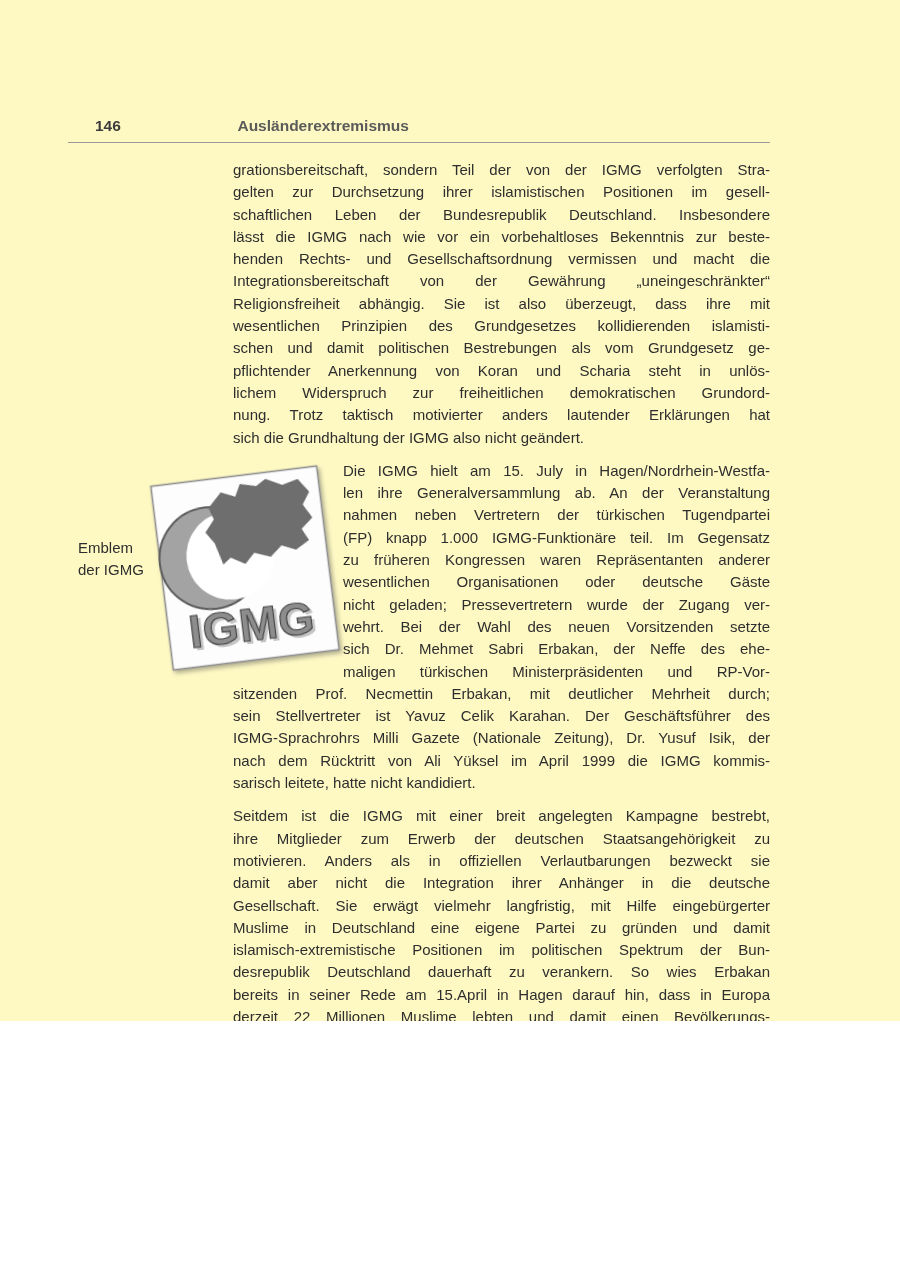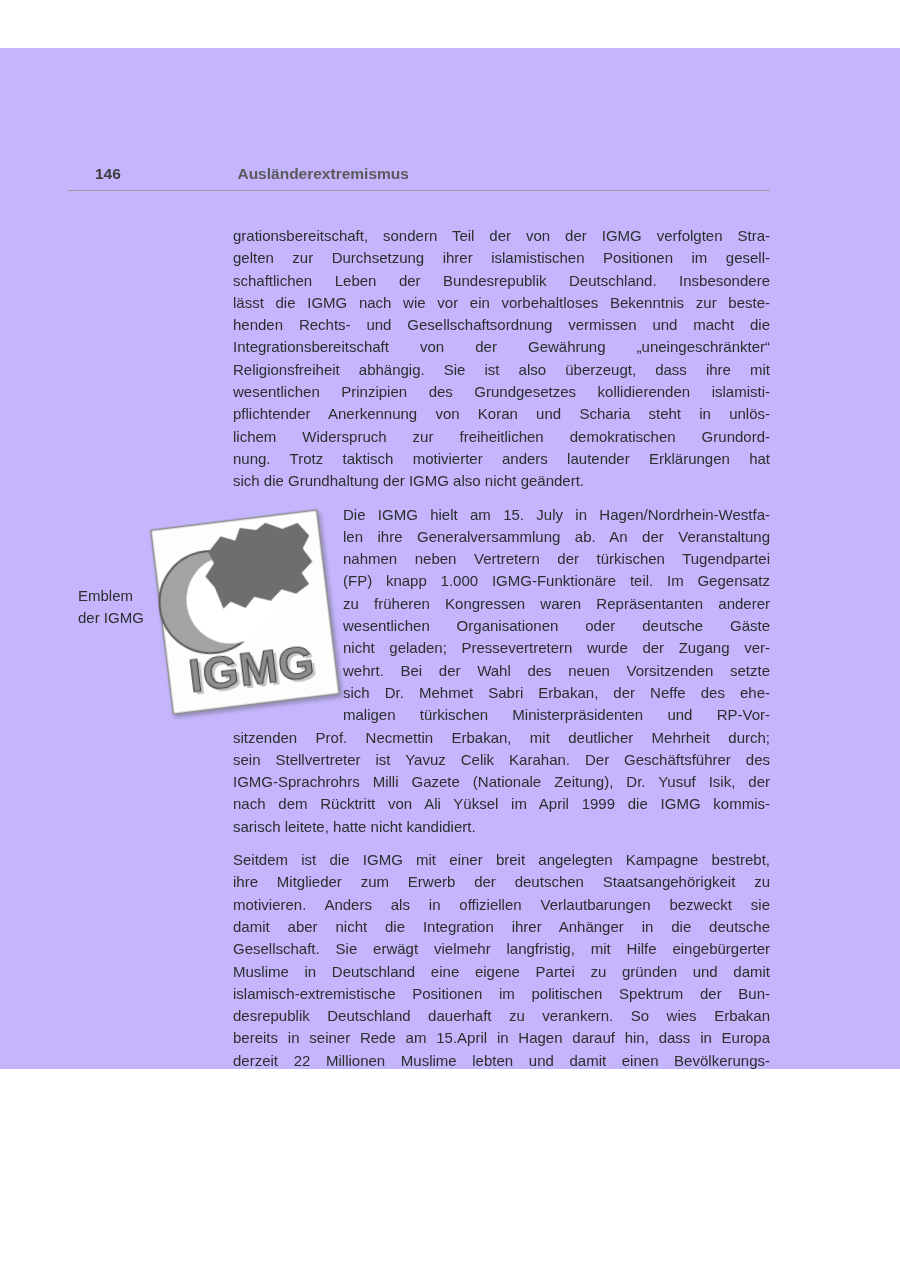--- a/index.html
+++ b/index.html
@@ -1,25 +1,24 @@
 <!DOCTYPE html>
 <html lang="de"><head>
 <meta charset="utf-8">
 <style>
   * { margin: 0; padding: 0; box-sizing: border-box; }
   html, body { background: #ffffff; }
   .page {
     position: relative;
     width: 900px;
     height: 1021px;
-    background: #c4b5fd;
+    background: #fef9c3;
     font-family: "Liberation Sans", sans-serif;
     color: #2e2e2e;
     overflow: hidden;
-    margin-top: 48px;
   }
   .page-header {
     position: absolute;
     left: 68px;
     top: 117px;
     width: 702px;
     border-bottom: 1.6px solid #9a9a9a;
     padding-bottom: 7px;
   }
   .page-number {
@@ -39,21 +38,21 @@
     position: absolute;
     left: 78px;
     top: 537px;
     font-size: 15px;
     line-height: 21.5px;
     color: #2e2e2e;
   }
   .content {
     position: absolute;
     left: 233px;
-    top: 177px;
+    top: 159px;
     width: 537px;
     font-size: 15px;
   }
   .paragraph { margin-bottom: 11px; }
   .line {
     line-height: 22.3px;
     text-align: justify;
     text-align-last: justify;
   }
   .line.last { text-align-last: left; }
@@ -89,20 +88,21 @@
 
     <div class="paragraph">
         <div class="line">grationsbereitschaft, sondern Teil der von der IGMG verfolgten Stra-</div>
         <div class="line">gelten zur Durchsetzung ihrer islamistischen Positionen im gesell-</div>
         <div class="line">schaftlichen Leben der Bundesrepublik Deutschland. Insbesondere</div>
         <div class="line">lässt die IGMG nach wie vor ein vorbehaltloses Bekenntnis zur beste-</div>
         <div class="line">henden Rechts- und Gesellschaftsordnung vermissen und macht die</div>
         <div class="line">Integrationsbereitschaft von der Gewährung „uneingeschränkter“</div>
         <div class="line">Religionsfreiheit abhängig. Sie ist also überzeugt, dass ihre mit</div>
         <div class="line">wesentlichen Prinzipien des Grundgesetzes kollidierenden islamisti-</div>
+        <div class="line">schen und damit politischen Bestrebungen als vom Grundgesetz ge-</div>
         <div class="line">pflichtender Anerkennung von Koran und Scharia steht in unlös-</div>
         <div class="line">lichem Widerspruch zur freiheitlichen demokratischen Grundord-</div>
         <div class="line">nung. Trotz taktisch motivierter anders lautender Erklärungen hat</div>
         <div class="line last">sich die Grundhaltung der IGMG also nicht geändert.</div>
       </div>
 
     <div class="paragraph">
       <div class="emblem-float">
         <svg class="emblem-svg" width="170" height="188" viewBox="0 0 170 188">
           <rect x="1.5" y="1.5" width="167" height="185" fill="#fdfdfd" stroke="#8f8f8f" stroke-width="1.6"></rect>

